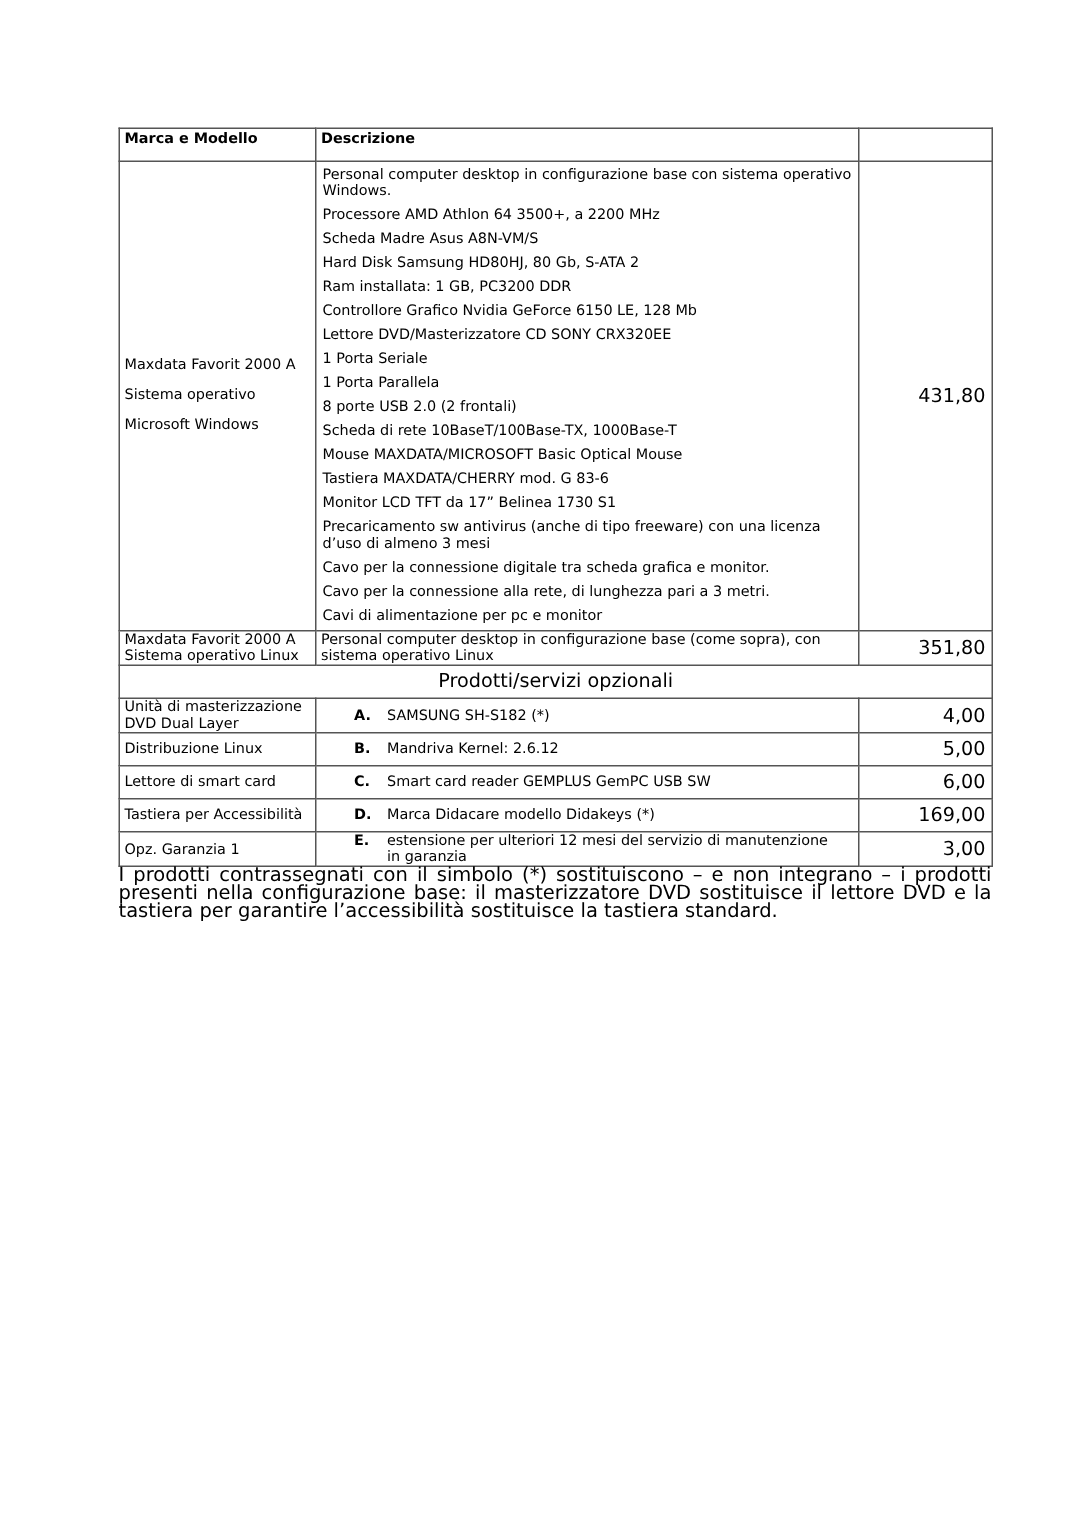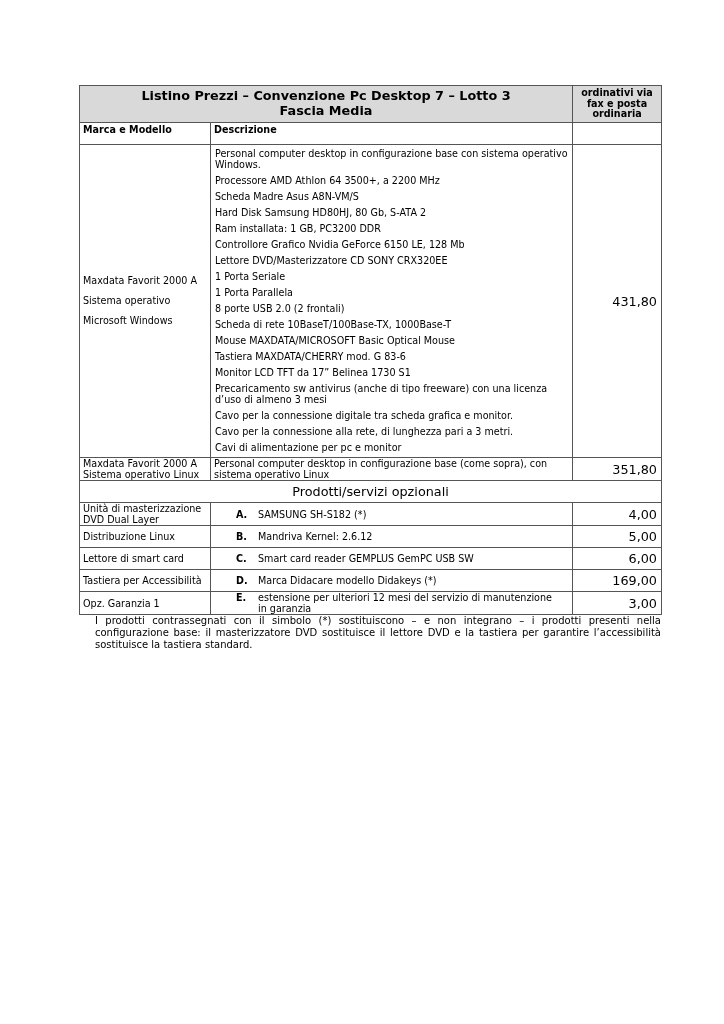--- a/index.html
+++ b/index.html
@@ -13,46 +13,35 @@
   .colhdr td { font-weight: bold; text-align: left; height: 20px; vertical-align: top; padding-top: 1px; }
   .colhdr td.empty { }
   .desc-list div { padding: 2px 0 3px; }
   .desc-list { padding: 1px 3px 1px 4px; vertical-align: top; }
   .model div { padding: 4px 0 5px; }
   .price { text-align: right; font-weight: normal; font-size: 12.8px; padding-right: 4px; }
   .section td { text-align: center; font-weight: normal; font-size: 12.8px; height: 21px; }
   .opt td { height: 21px; }
   .opt .letter { display: inline-block; width: 22px; font-weight: bold; padding-left: 22px; vertical-align: top; }
   .opt .otext { display: inline-block; width: 305px; vertical-align: top; }
-  .notes { font-size: 10px; line-height: 12px; text-align: justify; margin-top: 0; margin-left: 16px; }
+  .notes { font-size: 13px; line-height: 12px; text-align: justify; margin-top: 0; }
   .notes p { margin: 0; }
   a.link { color: #0000ee; text-decoration: underline; }
 </style>
 </head>
 <body>
 
 <div class="page">
   <table>
     <colgroup>
       <col style="width:131px">
       <col style="width:362px">
       <col style="width:89px">
     </colgroup>
     <tbody>
-        <tr class="hdr">
-      <td colspan="2" class="title">
-        <div>Listino Prezzi – Convenzione Pc Desktop 7 – Lotto 3</div>
-        <div>Fascia Media</div>
-      </td>
-      <td class="ordhdr">
-        <div>ordinativi via</div>
-        <div>fax e posta</div>
-        <div>ordinaria</div>
-      </td>
-    </tr>
     <tr class="colhdr">
       <td>Marca e Modello</td>
       <td>Descrizione</td>
       <td class="empty"></td>
     </tr>
     <tr>
       <td class="model">
         <div>Maxdata Favorit 2000 A</div>
         <div>Sistema operativo</div>
         <div>Microsoft Windows</div>

